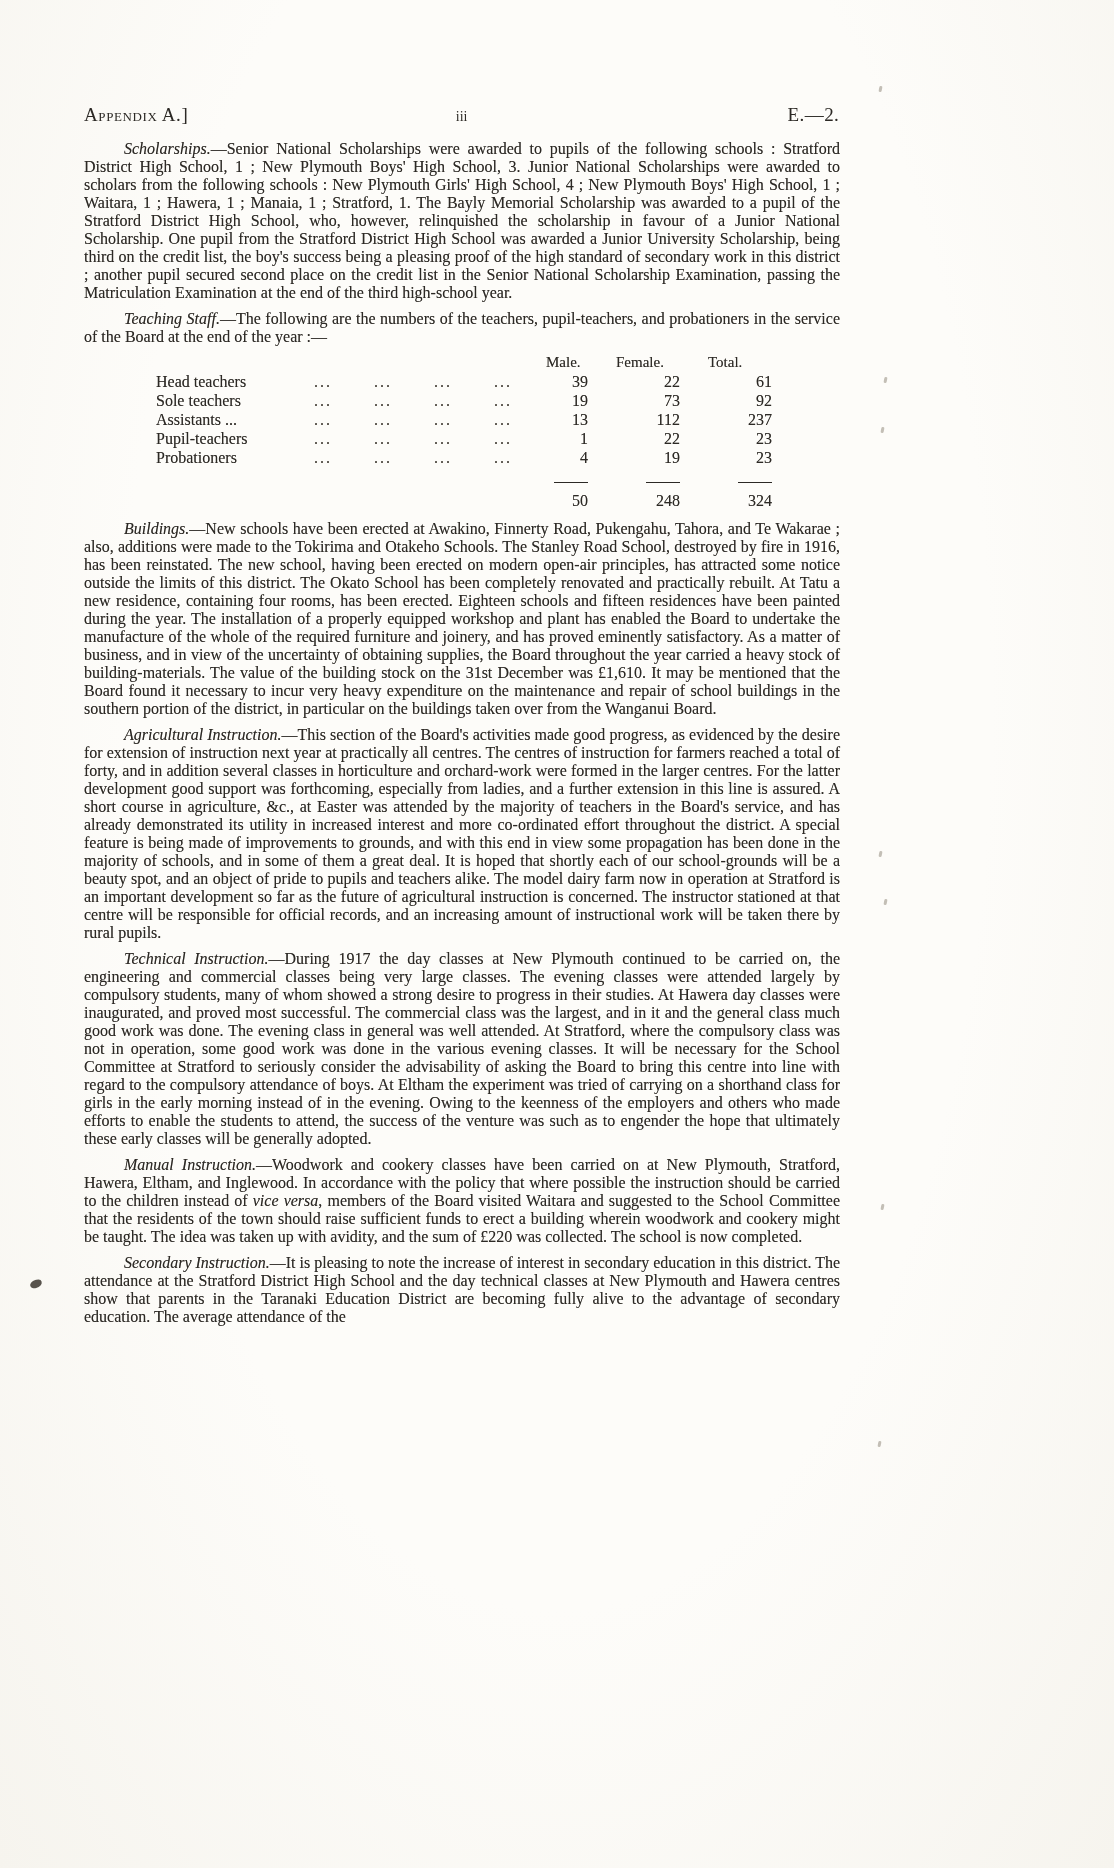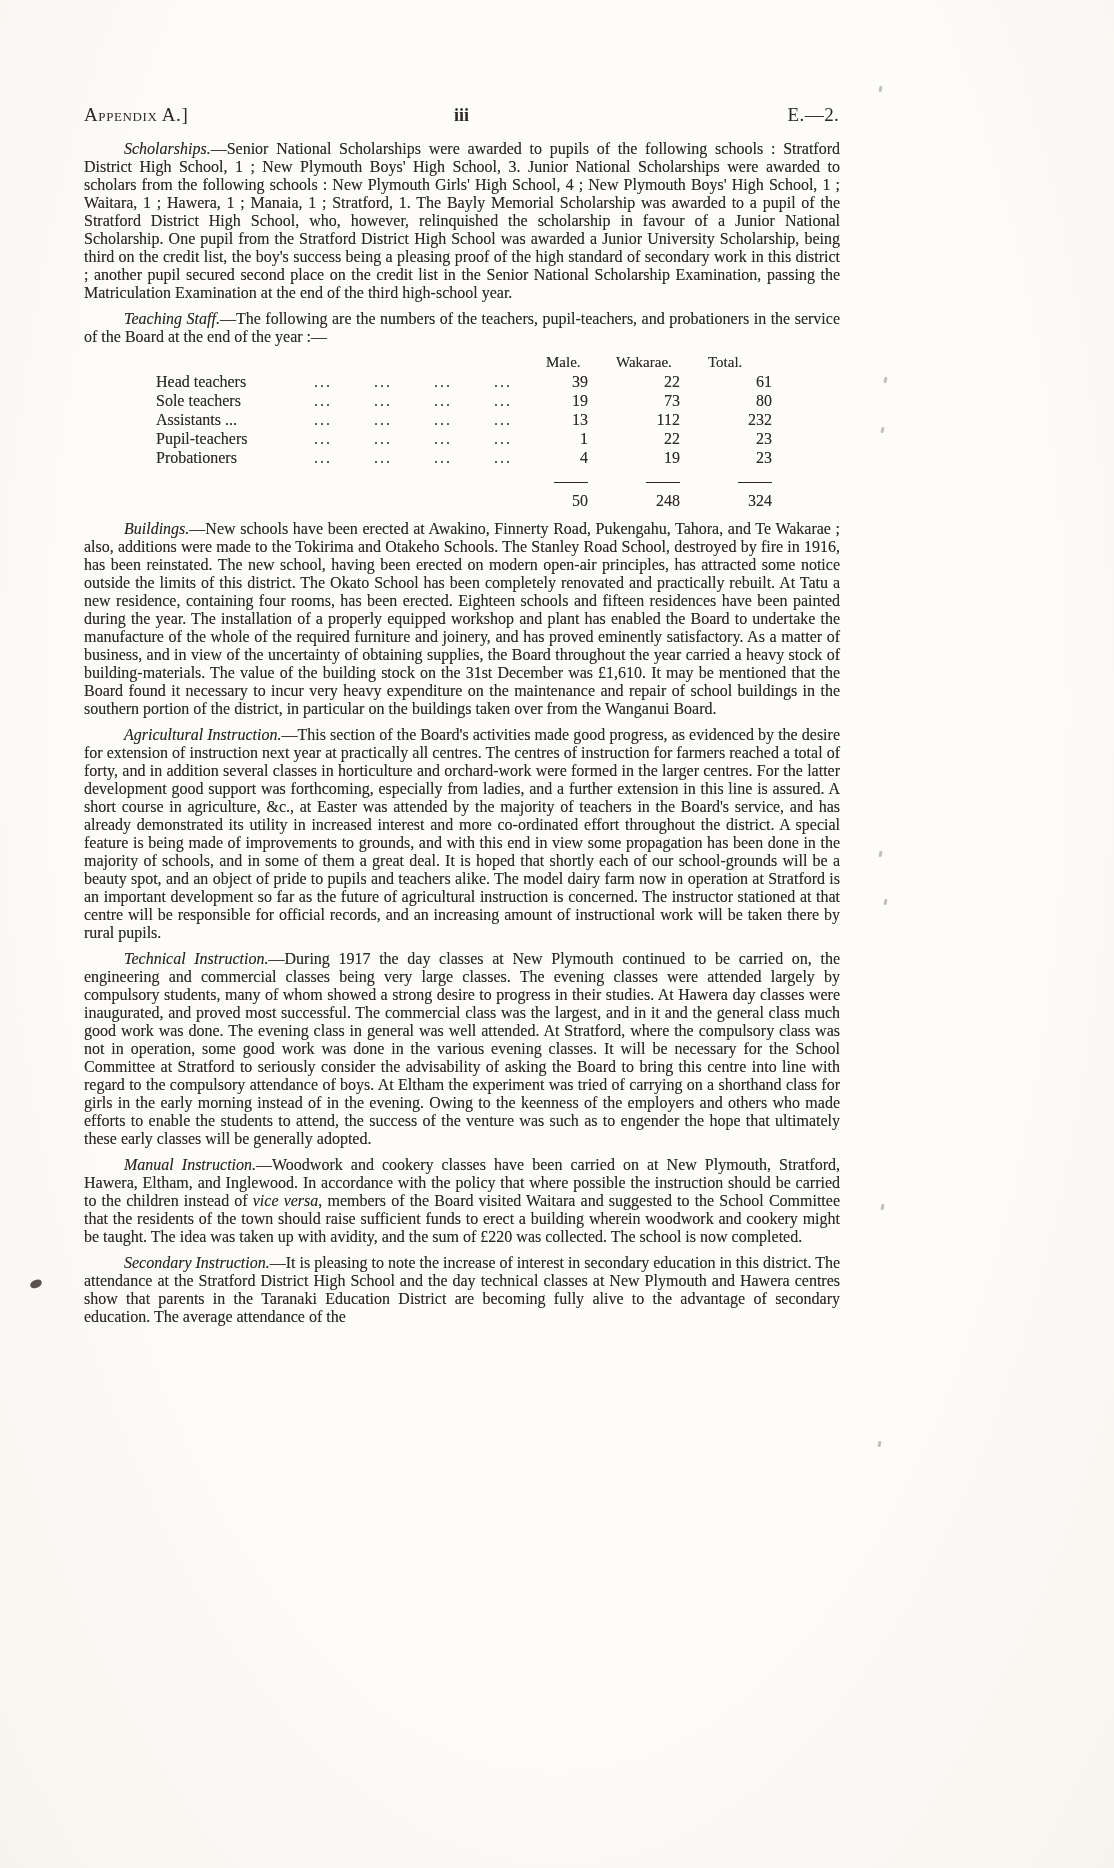--- a/index.html
+++ b/index.html
@@ -28,22 +28,21 @@
   }
   .hdr-left {
     width: 33.3%;
     font-variant: small-caps;
     font-size: 19px;
     letter-spacing: 0.6px;
   }
   .hdr-center {
     width: 33.3%;
     text-align: center;
-    font-size: 18px;
-    font-weight: bold;
+    font-size: 14px;
   }
   .hdr-right {
     width: 33.3%;
     text-align: right;
     font-size: 19px;
     letter-spacing: 0.4px;
   }
   .para {
     margin: 8px 0 0 0;
     font-size: 16px;
@@ -140,21 +139,21 @@
   <p class="para"><i class="lead">Teaching Staff.</i><span>—The following are the numbers of the teachers, pupil-teachers, and probationers in the service of the Board at the end of the year :—</span></p>
 
   <div class="staff-table">
     <div class="t-row t-head">
       <span class="t-label"></span>
       <span class="t-dots"></span>
       <span class="t-dots"></span>
       <span class="t-dots"></span>
       <span class="t-dots"></span>
       <span class="t-num">Male.</span>
-      <span class="t-num">Wakarae.</span>
+      <span class="t-num">Female.</span>
       <span class="t-num">Total.</span>
     </div>
 
     <div class="t-row">
       <span class="t-label">Head teachers</span>
       <span class="t-dots">...</span>
       <span class="t-dots">...</span>
       <span class="t-dots">...</span>
       <span class="t-dots">...</span>
       <span class="t-num">39</span>
@@ -163,32 +162,32 @@
     </div>
 
     <div class="t-row">
       <span class="t-label">Sole teachers</span>
       <span class="t-dots">...</span>
       <span class="t-dots">...</span>
       <span class="t-dots">...</span>
       <span class="t-dots">...</span>
       <span class="t-num">19</span>
       <span class="t-num">73</span>
-      <span class="t-num">80</span>
+      <span class="t-num">92</span>
     </div>
 
     <div class="t-row">
       <span class="t-label">Assistants ...</span>
       <span class="t-dots">...</span>
       <span class="t-dots">...</span>
       <span class="t-dots">...</span>
       <span class="t-dots">...</span>
       <span class="t-num">13</span>
       <span class="t-num">112</span>
-      <span class="t-num">232</span>
+      <span class="t-num">237</span>
     </div>
 
     <div class="t-row">
       <span class="t-label">Pupil-teachers</span>
       <span class="t-dots">...</span>
       <span class="t-dots">...</span>
       <span class="t-dots">...</span>
       <span class="t-dots">...</span>
       <span class="t-num">1</span>
       <span class="t-num">22</span>

